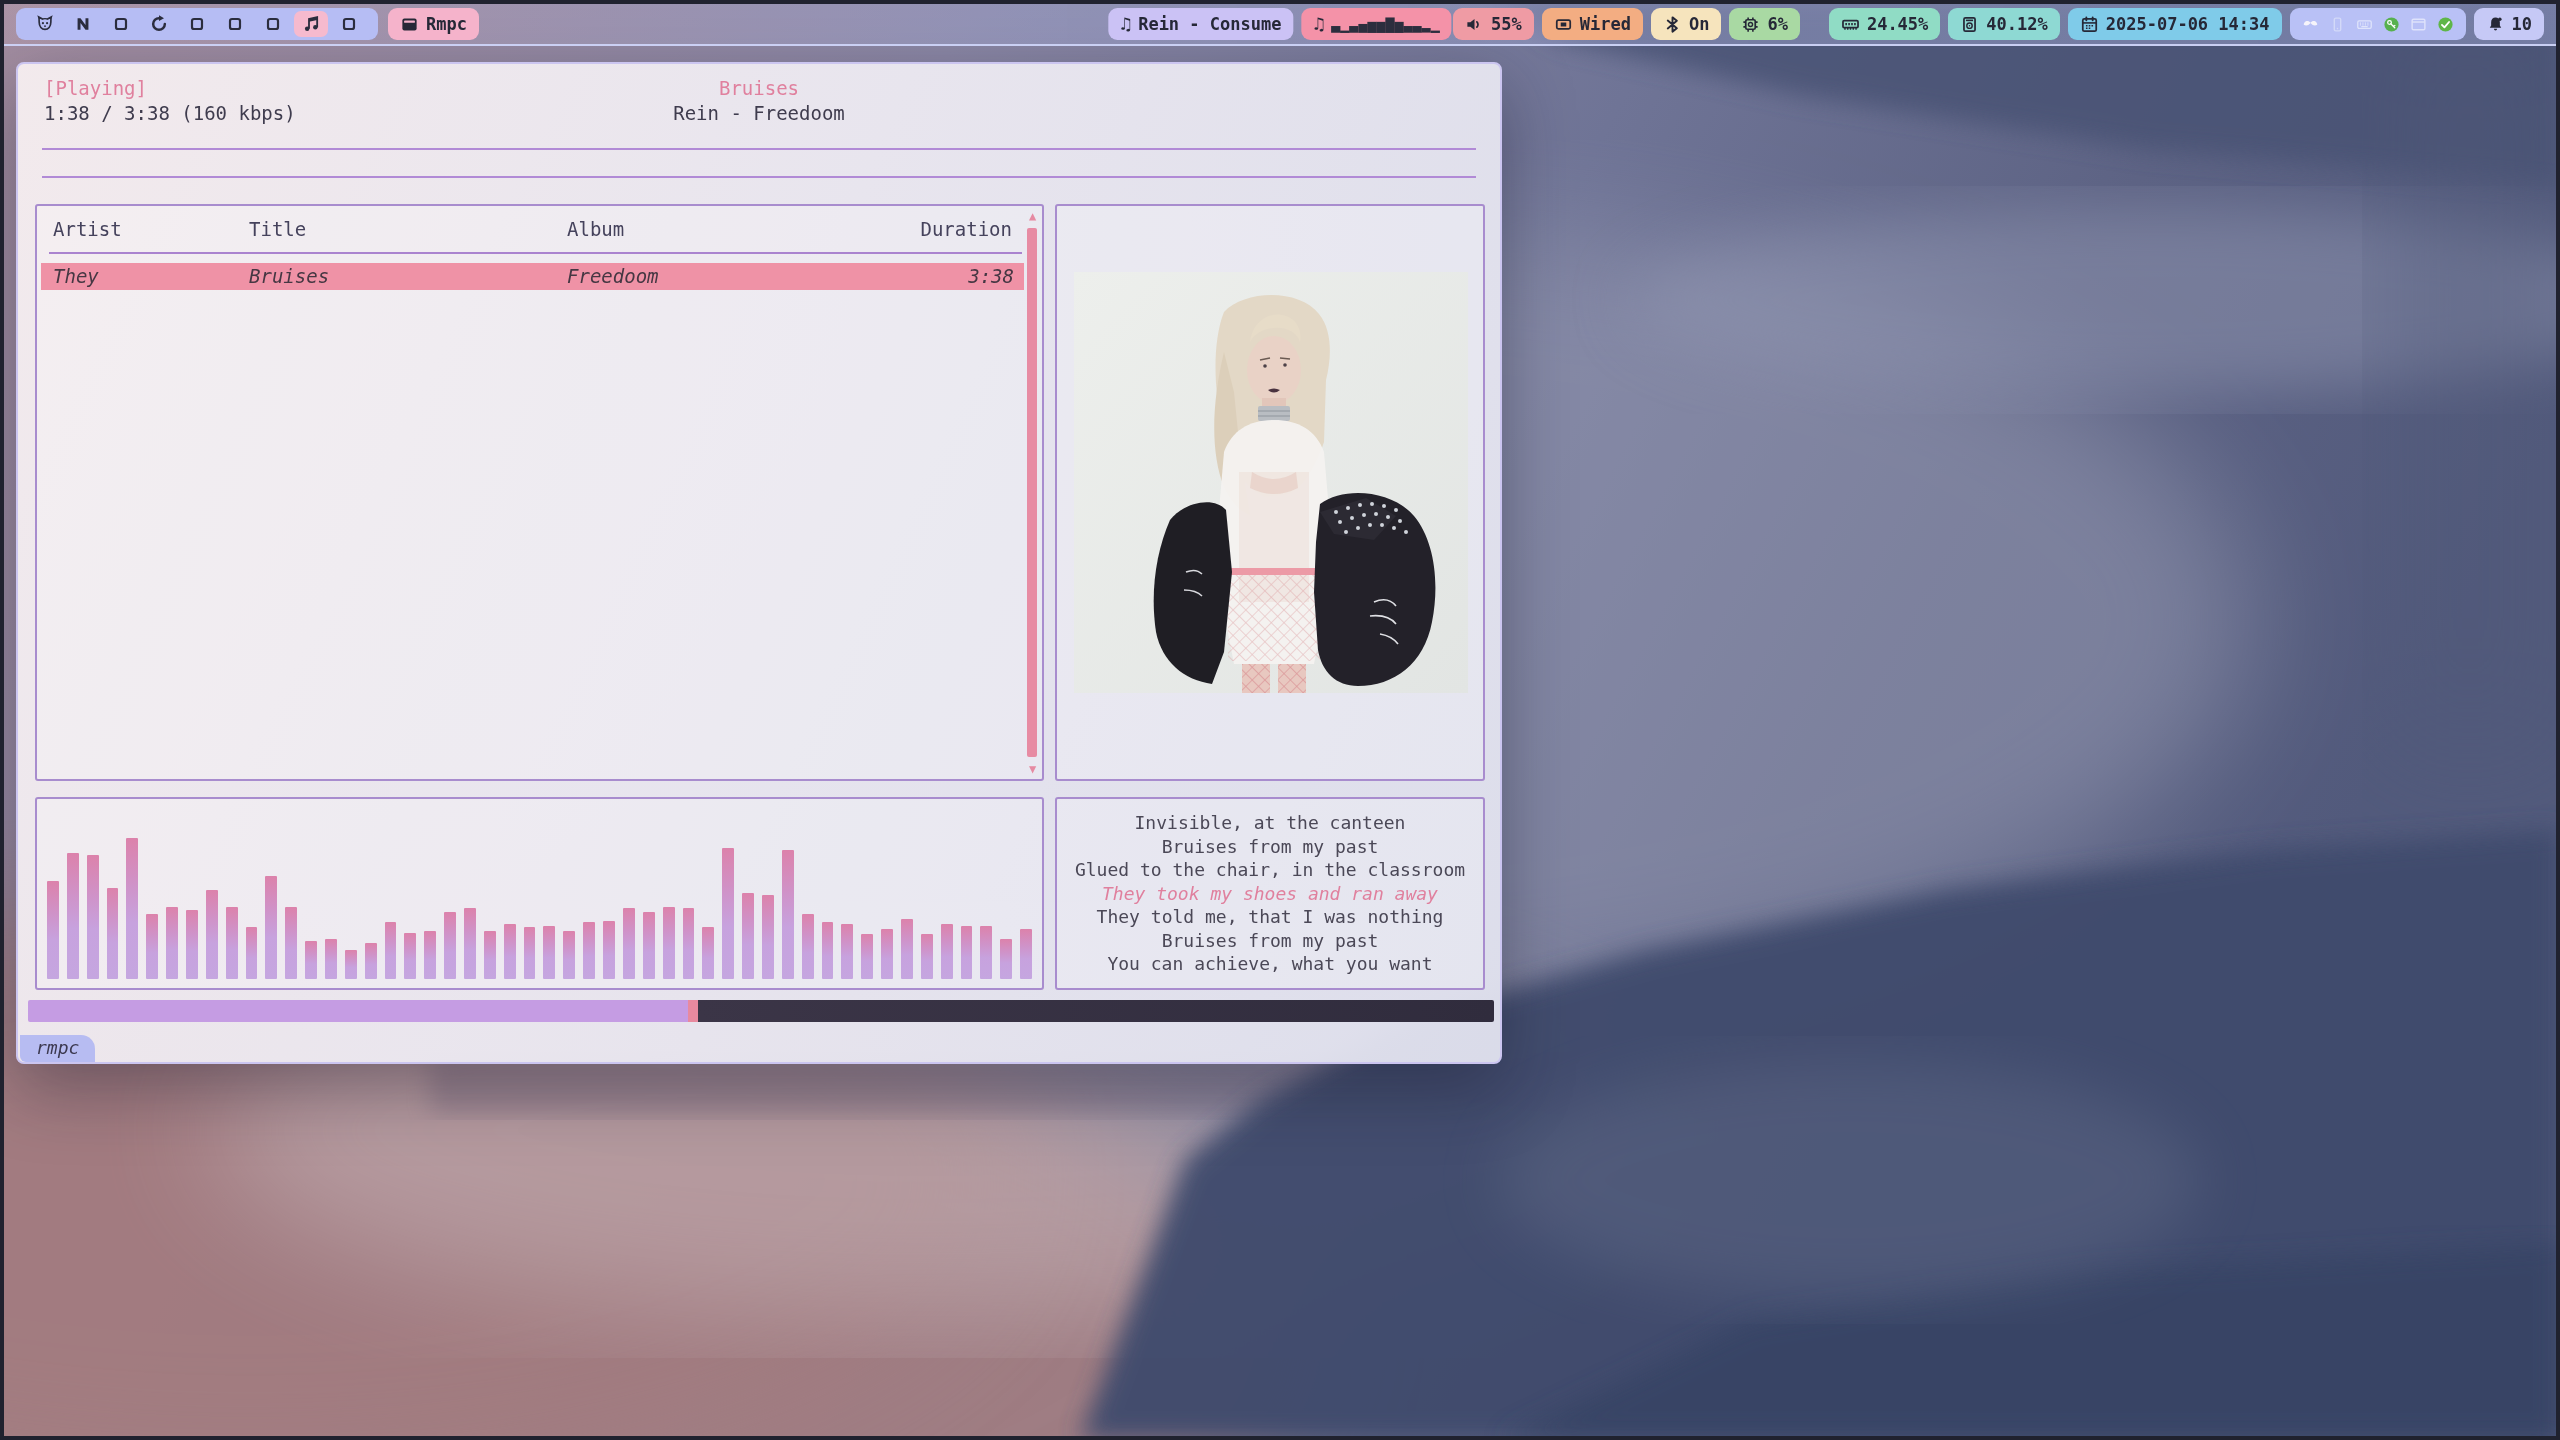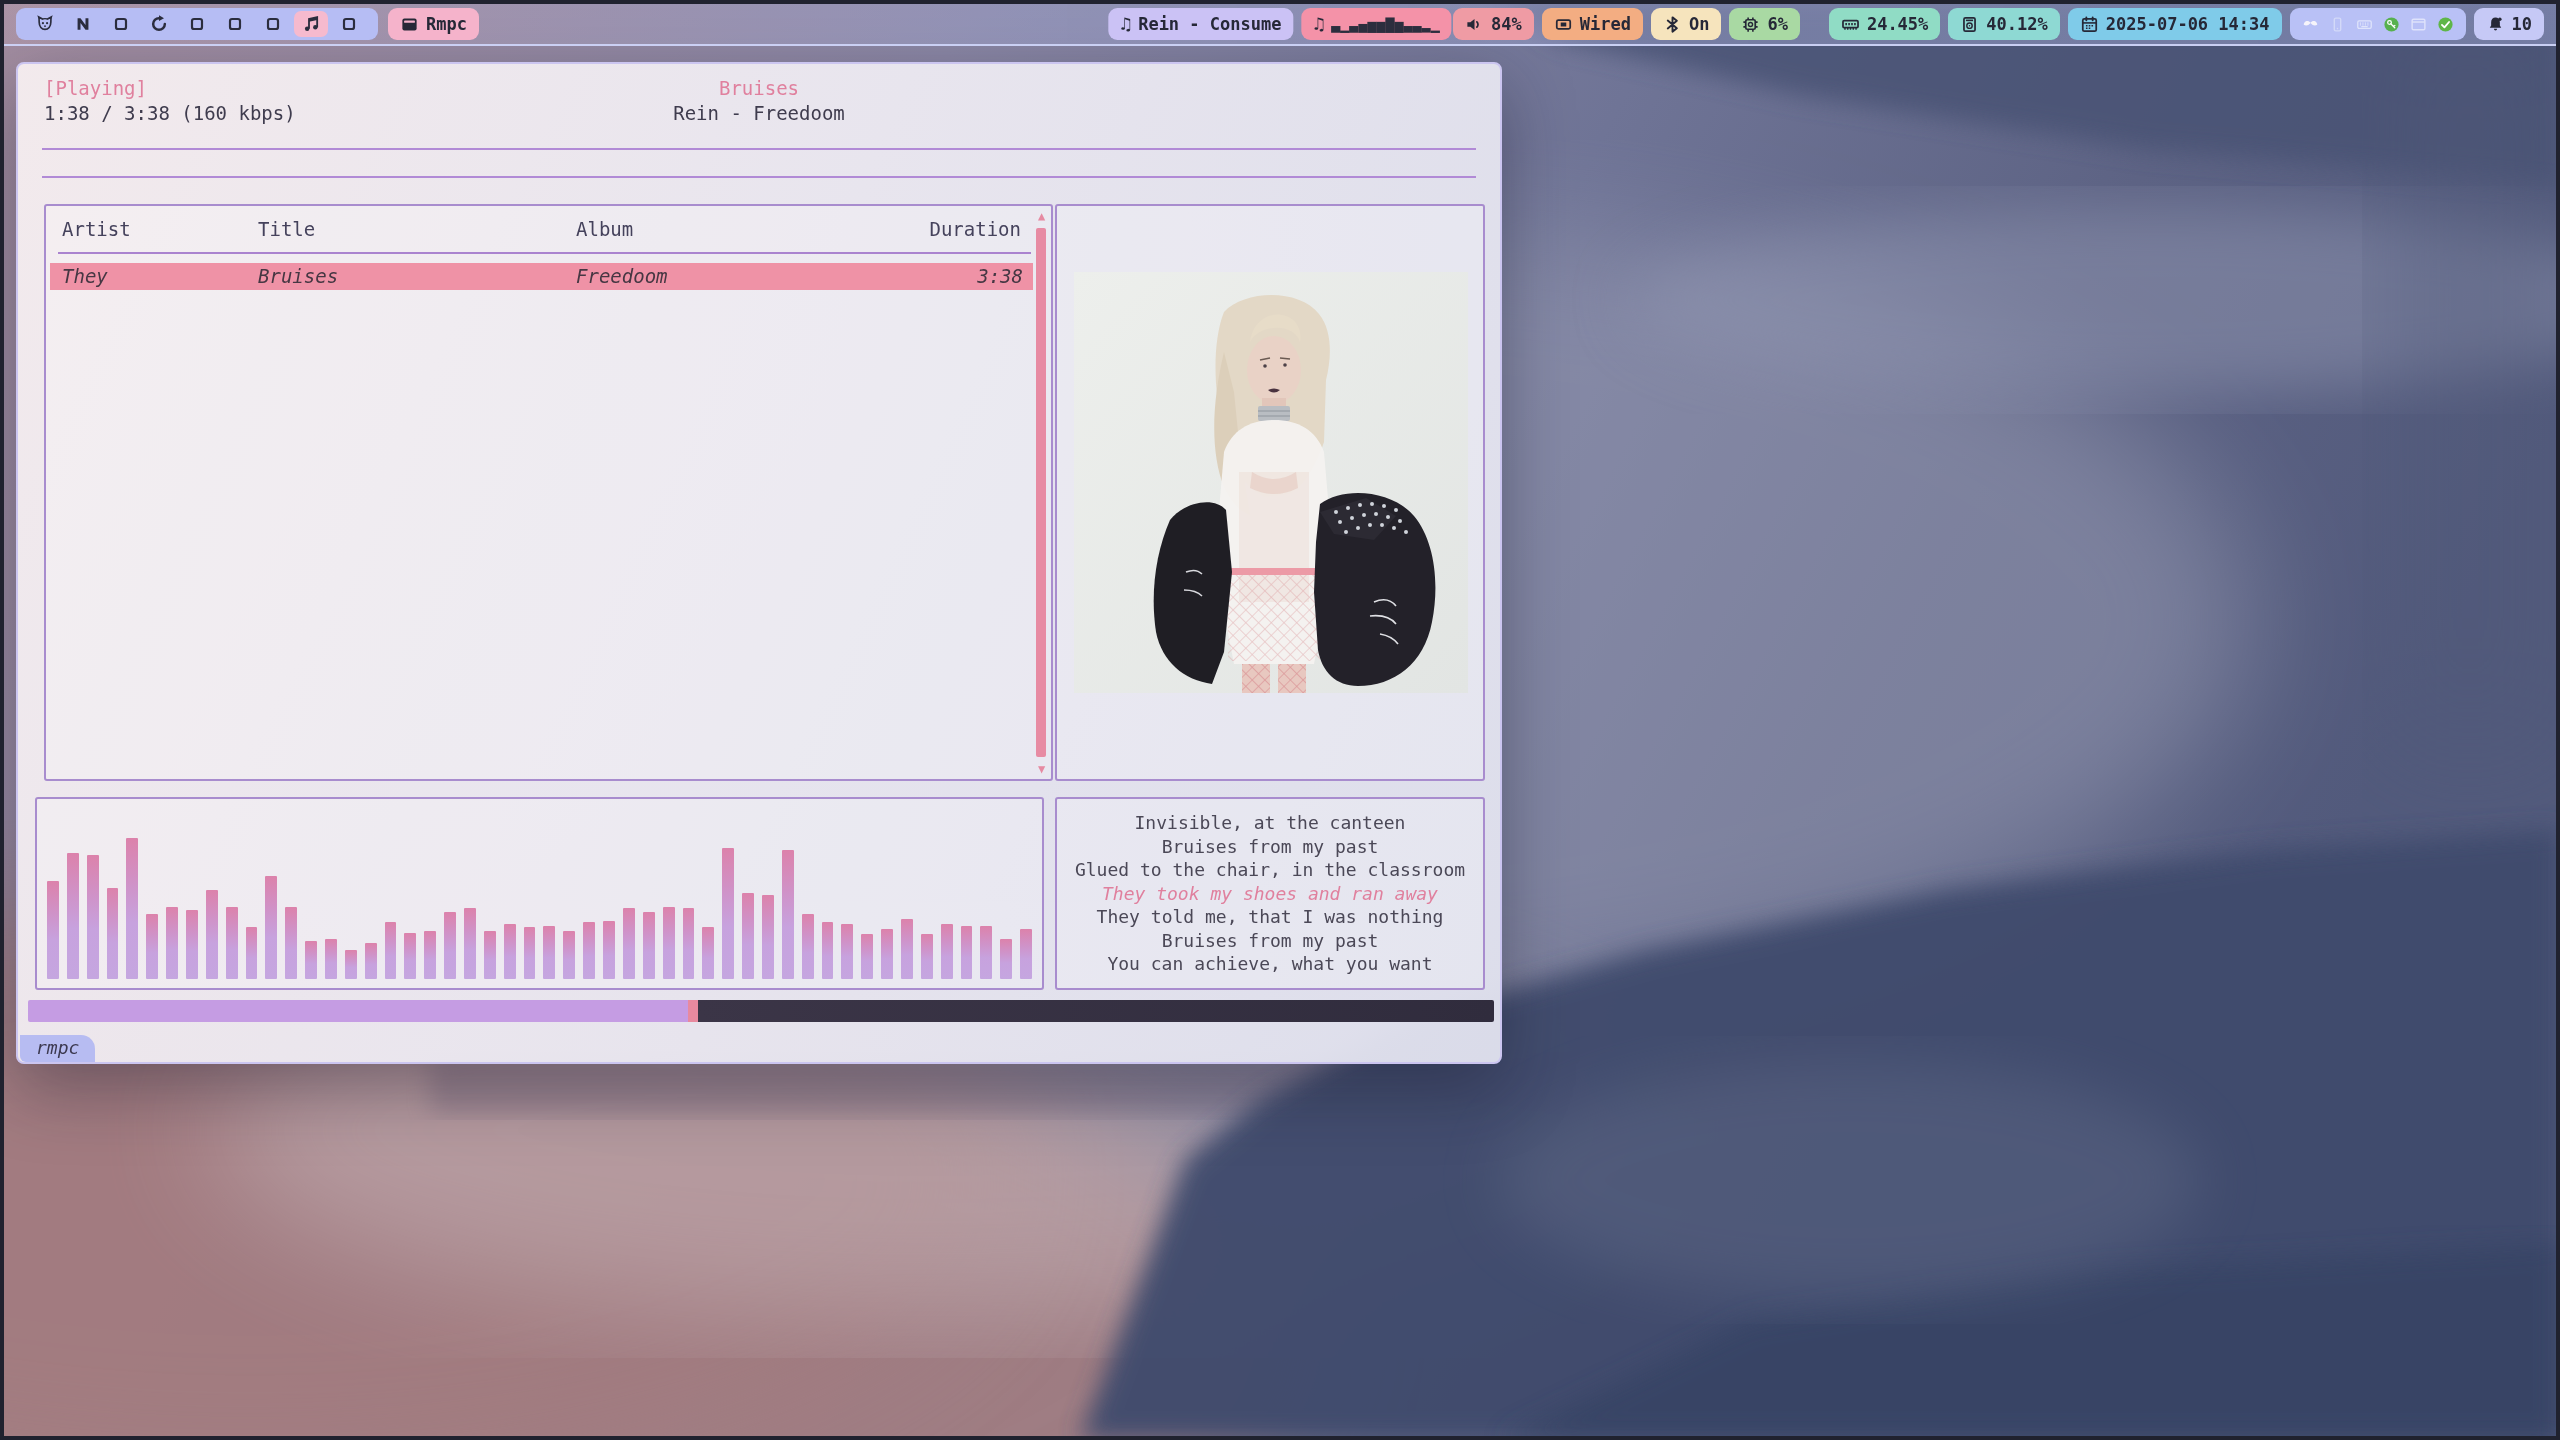--- a/index.html
+++ b/index.html
@@ -41,21 +41,21 @@
   .hdr .r{position:absolute;right:0;top:0;text-align:right;}
   .hline{height:25px;line-height:25px;}
   .volrow{display:flex;align-items:center;justify-content:flex-end;gap:16px;}
   .modes{white-space:pre;}
   .mode-z{color:#e0809e;border-bottom:2px solid #e0809e;}
   .tabsep{position:absolute;left:24px;right:24px;border-top:2px solid #b18ad6;}
   .tabs{position:absolute;left:24px;right:24px;top:86px;height:24px;display:flex;justify-content:center;align-items:center;}
   .tab{padding:1px 20px;margin:0 10px;color:#3f3c4e;cursor:default;}
   .tab.active{background:#c99ce6;font-style:italic;color:#33303f;border-radius:2px;}
   .panel{position:absolute;border:2px solid #a88cce;border-radius:3px;background:rgba(255,255,255,.22);box-sizing:border-box;}
-  .queue-panel{left:26px;top:140px;width:1009px;height:577px;}
+  .queue-panel{left:17px;top:140px;width:1009px;height:577px;}
   .qhead span{position:absolute;top:12px;color:#45425c;}
   .qh0{left:16px;} .qh1{left:212px;} .qh2{left:530px;} .qh3{right:30px;}
   .qsep{position:absolute;left:12px;right:20px;top:46px;border-top:2px solid #aa83cf;}
   .qrow{position:absolute;left:4px;right:18px;top:57px;height:27px;background:#ef92a6;font-style:italic;color:#463743;}
   .qrow span{position:absolute;top:2px;}
   .qc0{left:12px;} .qc1{left:208px;} .qc2{left:526px;} .qc3{right:10px;}
   .qsb{position:absolute;right:3px;top:4px;bottom:4px;width:13px;}
   .qsb .arr{position:absolute;left:0;width:13px;text-align:center;color:#e68aa2;font-size:12px;line-height:12px;}
   .qsb .up{top:0;} .qsb .dn{bottom:0;}
   .qsb .thumb{position:absolute;left:1px;top:18px;bottom:18px;width:10px;background:#e78ba3;border-radius:2px;}
@@ -209,21 +209,21 @@
     </div>
   </div>
   <div class="bar-right">
     <div style="display:contents"><div class="pill" style="background: rgb(239, 155, 164);">
           <span class="icn">
             <svg width="19" height="19" viewBox="0 0 24 24">
               <path d="M3 9.2 V14.8 H6.8 L12 19 V5 L6.8 9.2 Z" fill="currentColor"></path>
               <path d="M15 8.6 A4.8 4.8 0 0 1 15 15.4" fill="none" stroke="currentColor" stroke-width="2.2" stroke-linecap="round"></path>
             </svg>
           </span>
-          <span>84%</span>
+          <span>55%</span>
         </div><div class="pill" style="background: rgb(243, 173, 130);">
           <span class="icn">
             <svg width="19" height="19" viewBox="0 0 24 24">
               <rect x="3.5" y="6.5" width="17" height="11" rx="2" fill="none" stroke="currentColor" stroke-width="2.2"></rect>
               <rect x="8.5" y="9.5" width="7" height="5" fill="currentColor"></rect>
             </svg>
           </span>
           <span>Wired</span>
         </div><div class="pill" style="background: rgb(246, 228, 189);">
           <span class="icn">

